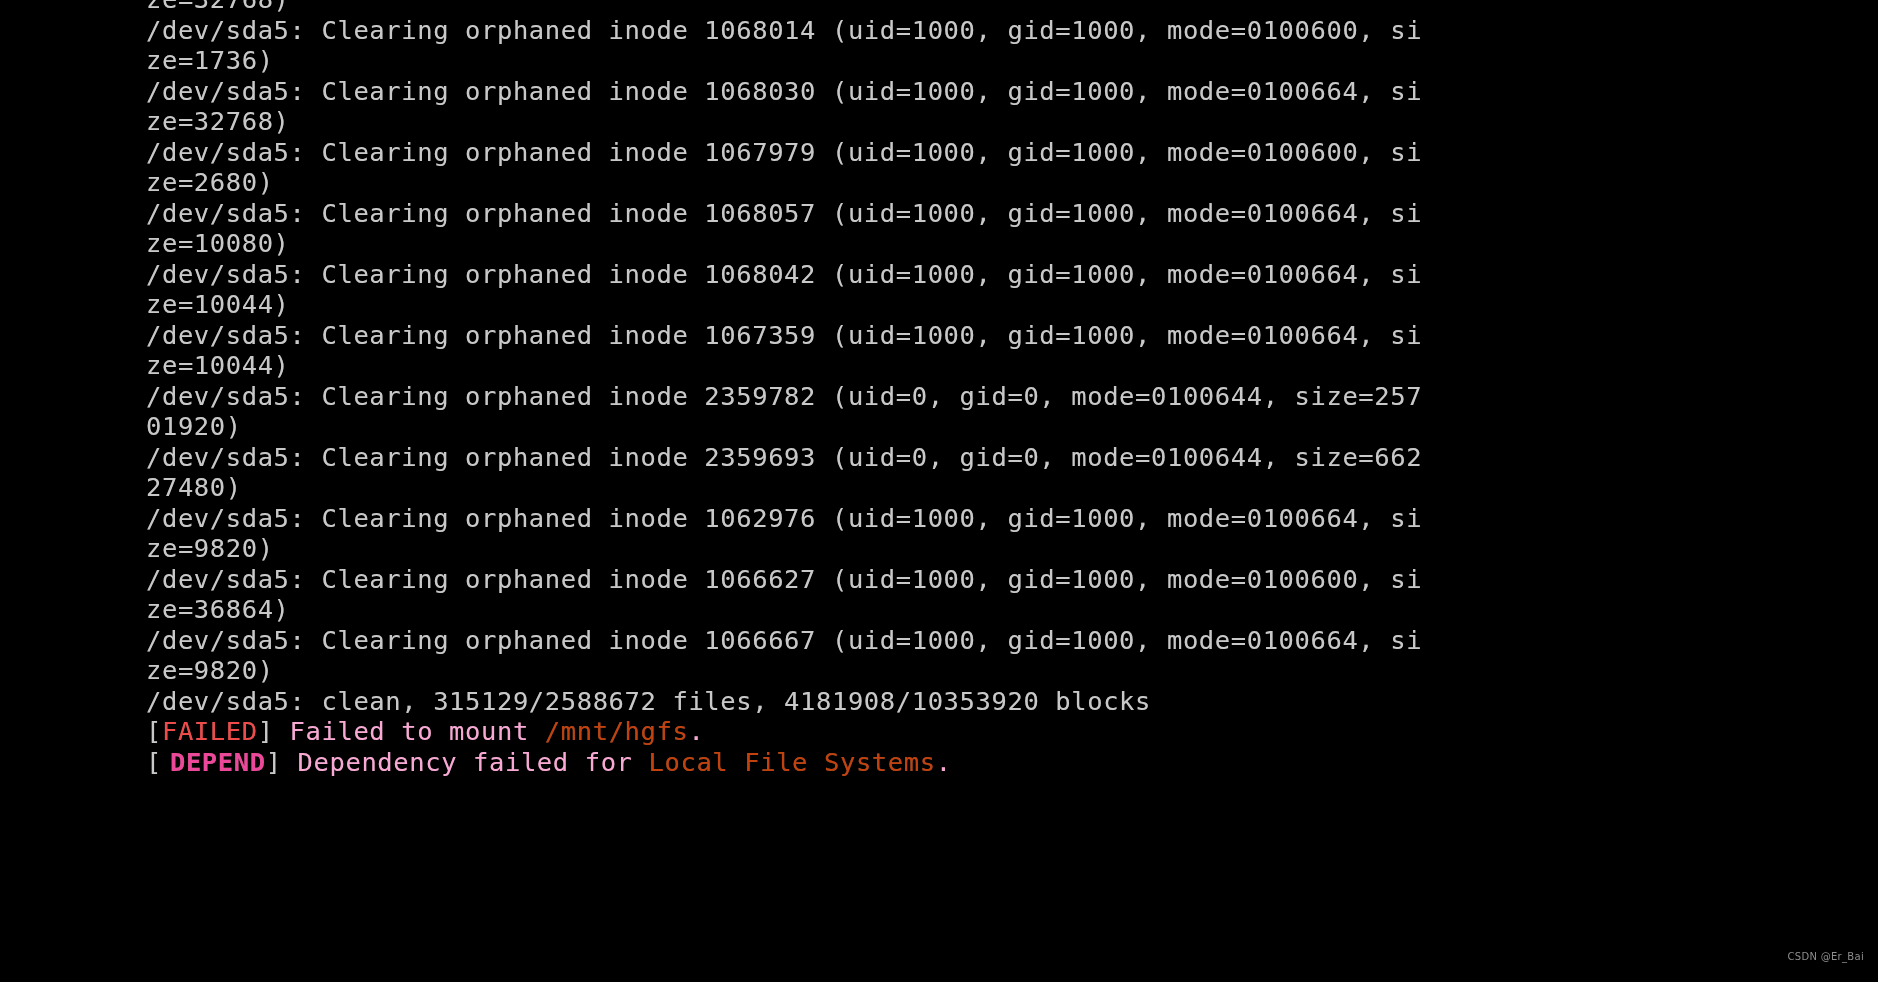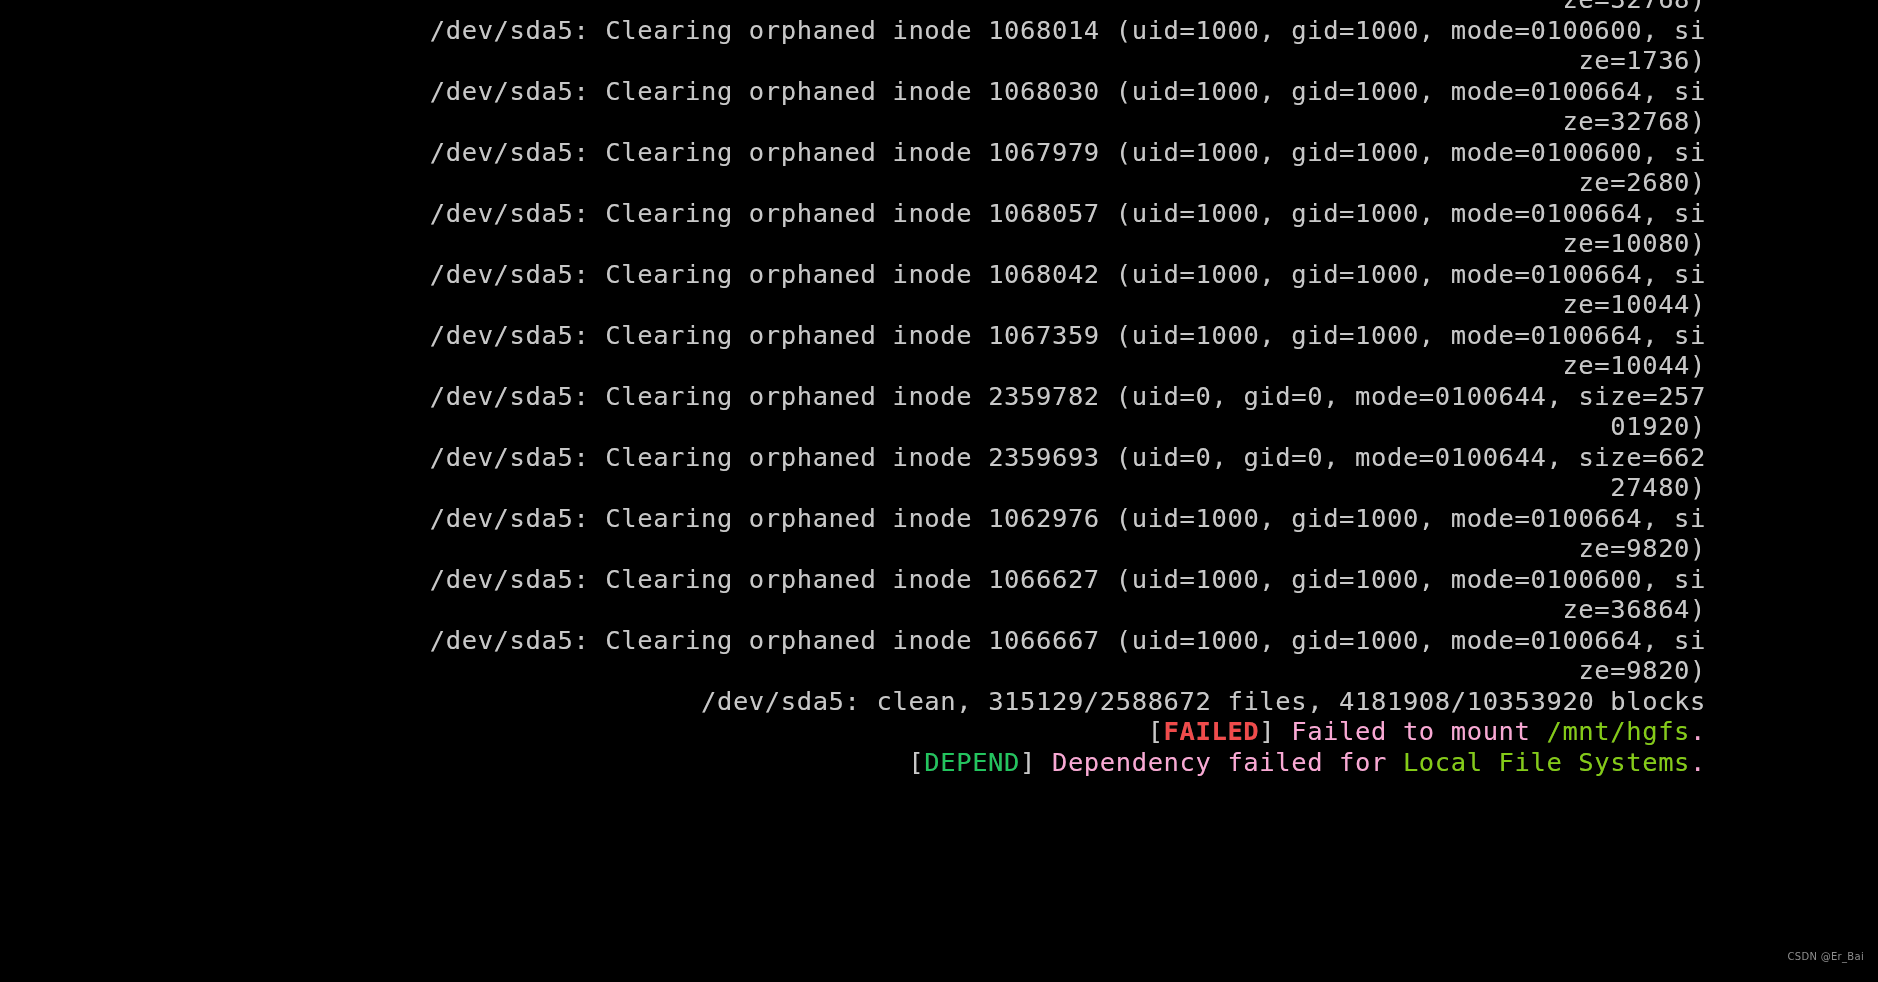--- a/index.html
+++ b/index.html
@@ -15,44 +15,43 @@
     position: relative;
     width: 1878px;
     height: 982px;
     background: #000000;
     font-family: "DejaVu Sans Mono", "Liberation Mono", monospace;
     font-size: 25.5px;
     line-height: 30.5px;
     color: #c8c8c8;
     letter-spacing: 0.6px;
     overflow: hidden;
-    text-align: right;
   }
 
   
   #lines {
     position: absolute;
     left: 146px;
     top: -16px;
     width: 1560px;
     white-space: pre;
   }
 
   .line {
     height: 30.5px;
     white-space: pre;
     color: #c8c8c8;
     text-shadow: 0 0 0.4px rgba(200,200,200,0.35);
   }
 
   .line.cont { }
 
-  .tag-failed { color: #f04b4b; font-weight: 700; }
-  .tag-depend { color: #22c55e; font-weight: 400; }
-  .bright     { color: #84cc16; }
+  .tag-failed { color: #f04b4b; font-weight: 400; }
+  .tag-depend { color: #ec4899; font-weight: 700; margin-left: 8px; }
+  .bright     { color: #c2410c; }
   .dim        { color: #f9a8d4; }
 
   #watermark {
     position: absolute;
     right: 14px;
     bottom: 10px;
     font-family: "DejaVu Sans", "Liberation Sans", sans-serif;
     font-size: 10px;
     letter-spacing: 0.3px;
     color: #8d8d8d;

